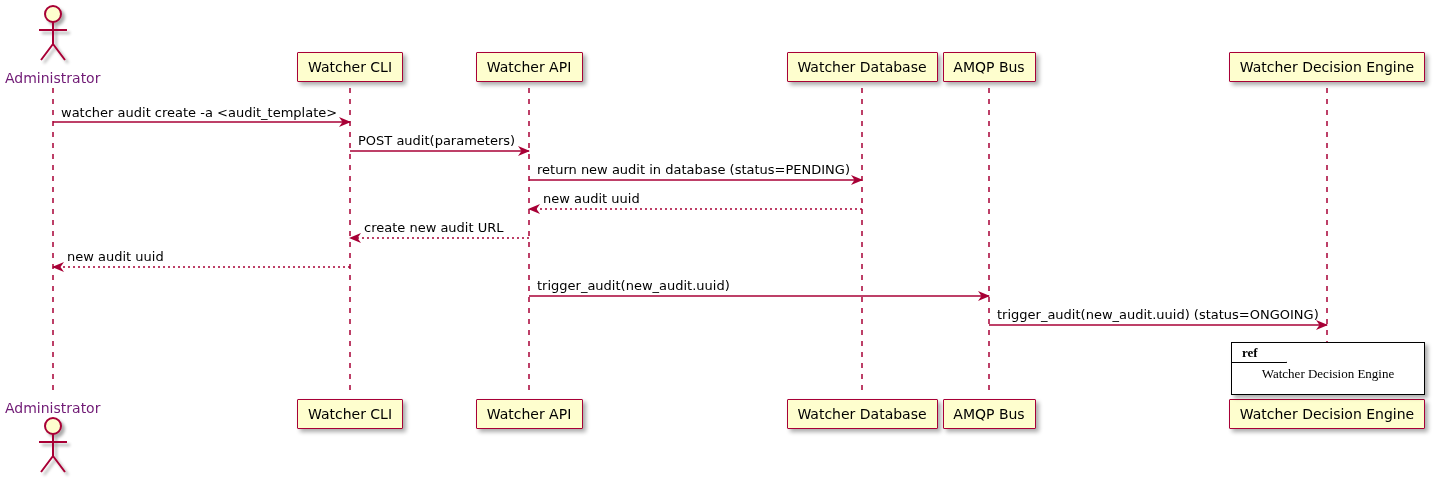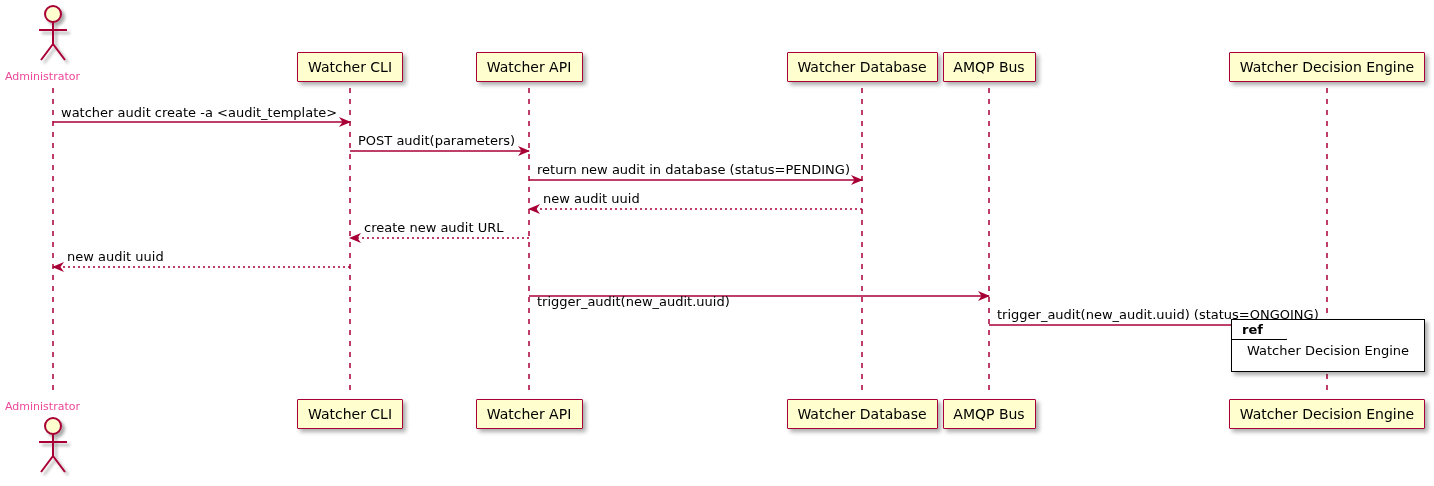--- a/index.html
+++ b/index.html
@@ -34,22 +34,22 @@
     line-height: 1;
     display: flex;
     align-items: center;
     justify-content: center;
     white-space: nowrap;
     box-shadow: 3px 3px 4px rgba(0,0,0,0.33);
     border-radius: 1px;
   }
   .actor-label {
     position: absolute;
-    font-size: 11px;
-    color: #ec4899;
+    font-size: 14px;
+    color: #701a75;
     white-space: nowrap;
   }
   .msg-label {
     position: absolute;
     font-size: 13px;
     color: #000000;
     white-space: nowrap;
     line-height: 1;
   }
   .ref-box {
@@ -168,24 +168,24 @@
         <span>Watcher Decision Engine</span>
       </div>
     </div>
   <div id="labels-layer">
       <div class="msg-label" style="left: 61px; top: 106px;">watcher audit create -a &lt;audit_template&gt;</div>
       <div class="msg-label" style="left: 358px; top: 134px;">POST audit(parameters)</div>
       <div class="msg-label" style="left: 537px; top: 163px;">return new audit in database (status=PENDING)</div>
       <div class="msg-label" style="left: 543px; top: 192px;">new audit uuid</div>
       <div class="msg-label" style="left: 364px; top: 221px;">create new audit URL</div>
       <div class="msg-label" style="left: 67px; top: 250px;">new audit uuid</div>
-      <div class="msg-label" style="left: 537px; top: 279px; margin-top: 16px;">trigger_audit(new_audit.uuid)</div>
+      <div class="msg-label" style="left: 537px; top: 279px;">trigger_audit(new_audit.uuid)</div>
       <div class="msg-label" style="left: 997px; top: 308px;">trigger_audit(new_audit.uuid) (status=ONGOING)</div>
     </div>
 
-  <div class="ref-box" id="ref-box" style="left: 1231px; top: 319px; width: 194px; height: 53px;">
+  <div class="ref-box" id="ref-box" style="left: 1231px; top: 342px; width: 194px; height: 53px; font-family: Liberation Serif, serif;">
     <div class="ref-tab" id="ref-tab" style="width: 55px; clip-path: polygon(0px 0px, 43px 0px, 100% 100%, 0px 100%);">ref</div>
     <div class="ref-text" id="ref-text">
         <div>Watcher Decision Engine</div>
       </div>
   </div>
 
 </div>
 
 </body></html>

